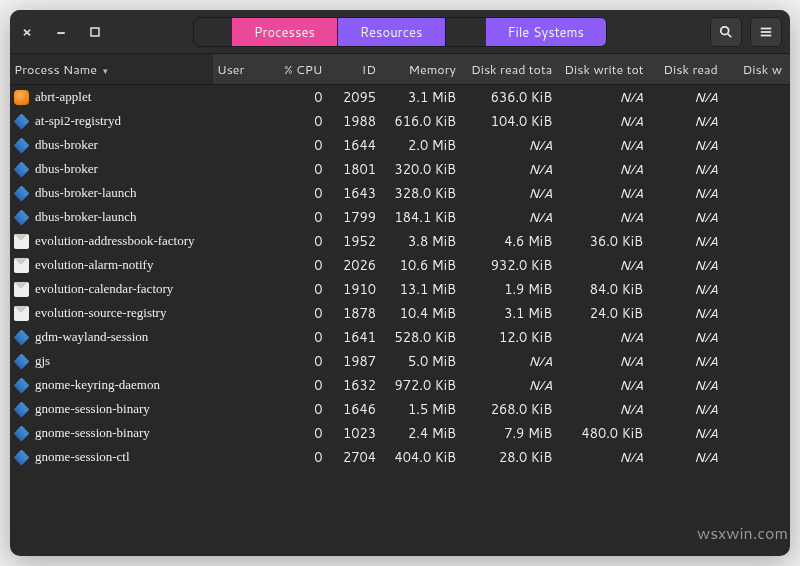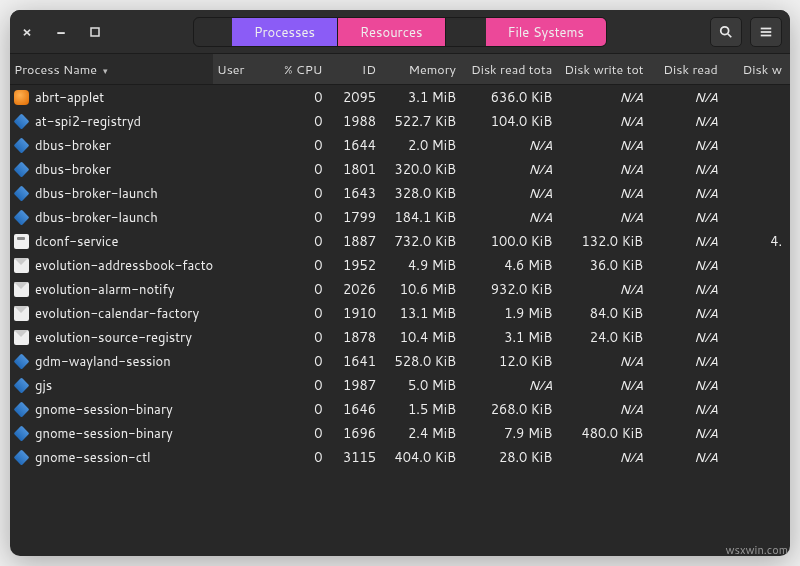--- a/index.html
+++ b/index.html
@@ -51,26 +51,26 @@
     border: 1px solid #1a1a1a;
     border-radius: 6px;
     overflow: hidden;
     margin: 0 auto;
   }
   .tab {
     padding: 5px 22px;
     font-size: 13px;
     color: #eeeeee;
     cursor: pointer;
-    background: #ec4899;
+    background: #8b5cf6;
     border-right: 1px solid #1a1a1a;
   }
   .tab:last-child { border-right: none; margin-left: 40px; }
   .tab.active {
-    background: #8b5cf6;
+    background: #ec4899;
     margin-left: 38px;
   }
   .header-right {
     display: flex;
     gap: 8px;
     width: 160px;
     justify-content: flex-end;
   }
   .icon-btn {
     width: 32px;
@@ -110,21 +110,21 @@
   }
   thead th.left { text-align: left; }
   tbody td {
     padding: 3px 8px 3px 4px;
     font-size: 13px;
     color: #eeeeee;
     text-align: right;
     white-space: nowrap;
     overflow: hidden;
   }
-  tbody td.left { text-align: right; }
+  tbody td.left { text-align: right; font-family: Liberation Serif, serif; }
   tbody tr {
     height: 20px;
   }
   .na { font-style: italic; color: #eeeeee; }
   .proc-cell {
     display: flex;
     align-items: center;
     gap: 6px;
   }
   .ic {
@@ -181,22 +181,22 @@
     border-top:7px solid #ccc;
   }
   .sort-arrow {
     font-size: 9px;
     color:#bbb;
     margin-left:6px;
   }
   .watermark {
     position: fixed;
     right: 12px;
-    bottom: 8px;
-    font-size: 11px;
+    bottom: 22px;
+    font-size: 16px;
     color: #999;
   }
 </style>
 </head>
 <body>
 
 <div class="window">
 
   <div class="headerbar">
     <div class="win-controls">
@@ -276,21 +276,21 @@
           <tr>
             <td class="left">
               <div class="proc-cell">
                 <span class="ic ic-diamond"></span>
                 <span>at-spi2-registryd</span>
               </div>
             </td>
             <td class="left"></td>
             <td>0</td>
             <td>1988</td>
-            <td>522.7 KiB</td>
+            <td>616.0 KiB</td>
             <td>104.0 KiB</td>
             <td><span class="na">N/A</span></td>
             <td><span class="na">N/A</span></td>
             <td><span class="na"></span></td>
           </tr>
           <tr>
             <td class="left">
               <div class="proc-cell">
                 <span class="ic ic-diamond"></span>
                 <span>dbus-broker</span>
@@ -349,44 +349,28 @@
             <td>1799</td>
             <td>184.1 KiB</td>
             <td><span class="na">N/A</span></td>
             <td><span class="na">N/A</span></td>
             <td><span class="na">N/A</span></td>
             <td><span class="na"></span></td>
           </tr>
           <tr>
             <td class="left">
               <div class="proc-cell">
-                <span class="ic ic-white"></span>
-                <span>dconf-service</span>
-              </div>
-            </td>
-            <td class="left"></td>
-            <td>0</td>
-            <td>1887</td>
-            <td>732.0 KiB</td>
-            <td>100.0 KiB</td>
-            <td>132.0 KiB</td>
-            <td><span class="na">N/A</span></td>
-            <td>4.</td>
-          </tr>
-          <tr>
-            <td class="left">
-              <div class="proc-cell">
                 <span class="ic ic-env"></span>
                 <span>evolution-addressbook-factory</span>
               </div>
             </td>
             <td class="left"></td>
             <td>0</td>
             <td>1952</td>
-            <td>4.9 MiB</td>
+            <td>3.8 MiB</td>
             <td>4.6 MiB</td>
             <td>36.0 KiB</td>
             <td><span class="na">N/A</span></td>
             <td><span class="na"></span></td>
           </tr>
           <tr>
             <td class="left">
               <div class="proc-cell">
                 <span class="ic ic-env"></span>
                 <span>evolution-alarm-notify</span>
@@ -462,20 +446,36 @@
             <td>5.0 MiB</td>
             <td><span class="na">N/A</span></td>
             <td><span class="na">N/A</span></td>
             <td><span class="na">N/A</span></td>
             <td><span class="na"></span></td>
           </tr>
           <tr>
             <td class="left">
               <div class="proc-cell">
                 <span class="ic ic-diamond"></span>
+                <span>gnome-keyring-daemon</span>
+              </div>
+            </td>
+            <td class="left"></td>
+            <td>0</td>
+            <td>1632</td>
+            <td>972.0 KiB</td>
+            <td><span class="na">N/A</span></td>
+            <td><span class="na">N/A</span></td>
+            <td><span class="na">N/A</span></td>
+            <td><span class="na"></span></td>
+          </tr>
+          <tr>
+            <td class="left">
+              <div class="proc-cell">
+                <span class="ic ic-diamond"></span>
                 <span>gnome-session-binary</span>
               </div>
             </td>
             <td class="left"></td>
             <td>0</td>
             <td>1646</td>
             <td>1.5 MiB</td>
             <td>268.0 KiB</td>
             <td><span class="na">N/A</span></td>
             <td><span class="na">N/A</span></td>
@@ -483,37 +483,37 @@
           </tr>
           <tr>
             <td class="left">
               <div class="proc-cell">
                 <span class="ic ic-diamond"></span>
                 <span>gnome-session-binary</span>
               </div>
             </td>
             <td class="left"></td>
             <td>0</td>
-            <td>1696</td>
+            <td>1023</td>
             <td>2.4 MiB</td>
             <td>7.9 MiB</td>
             <td>480.0 KiB</td>
             <td><span class="na">N/A</span></td>
             <td><span class="na"></span></td>
           </tr>
           <tr>
             <td class="left">
               <div class="proc-cell">
                 <span class="ic ic-diamond"></span>
                 <span>gnome-session-ctl</span>
               </div>
             </td>
             <td class="left"></td>
             <td>0</td>
-            <td>3115</td>
+            <td>2704</td>
             <td>404.0 KiB</td>
             <td>28.0 KiB</td>
             <td><span class="na">N/A</span></td>
             <td><span class="na">N/A</span></td>
             <td><span class="na"></span></td>
           </tr>
         </tbody>
     </table>
   </div>
 </div>

